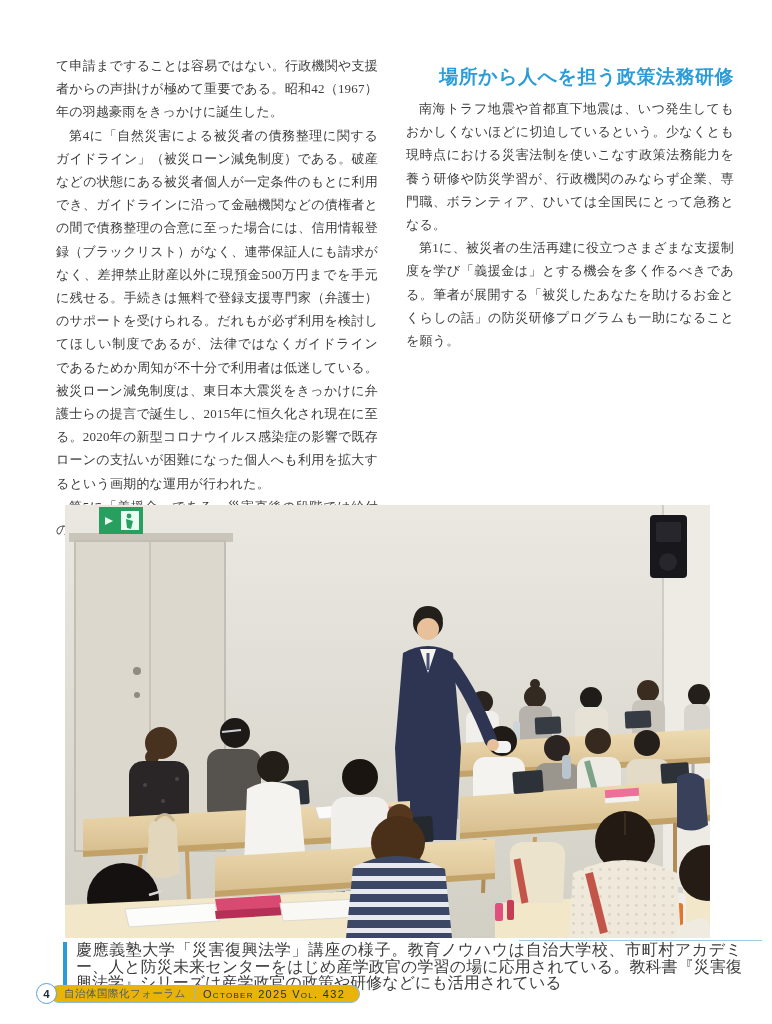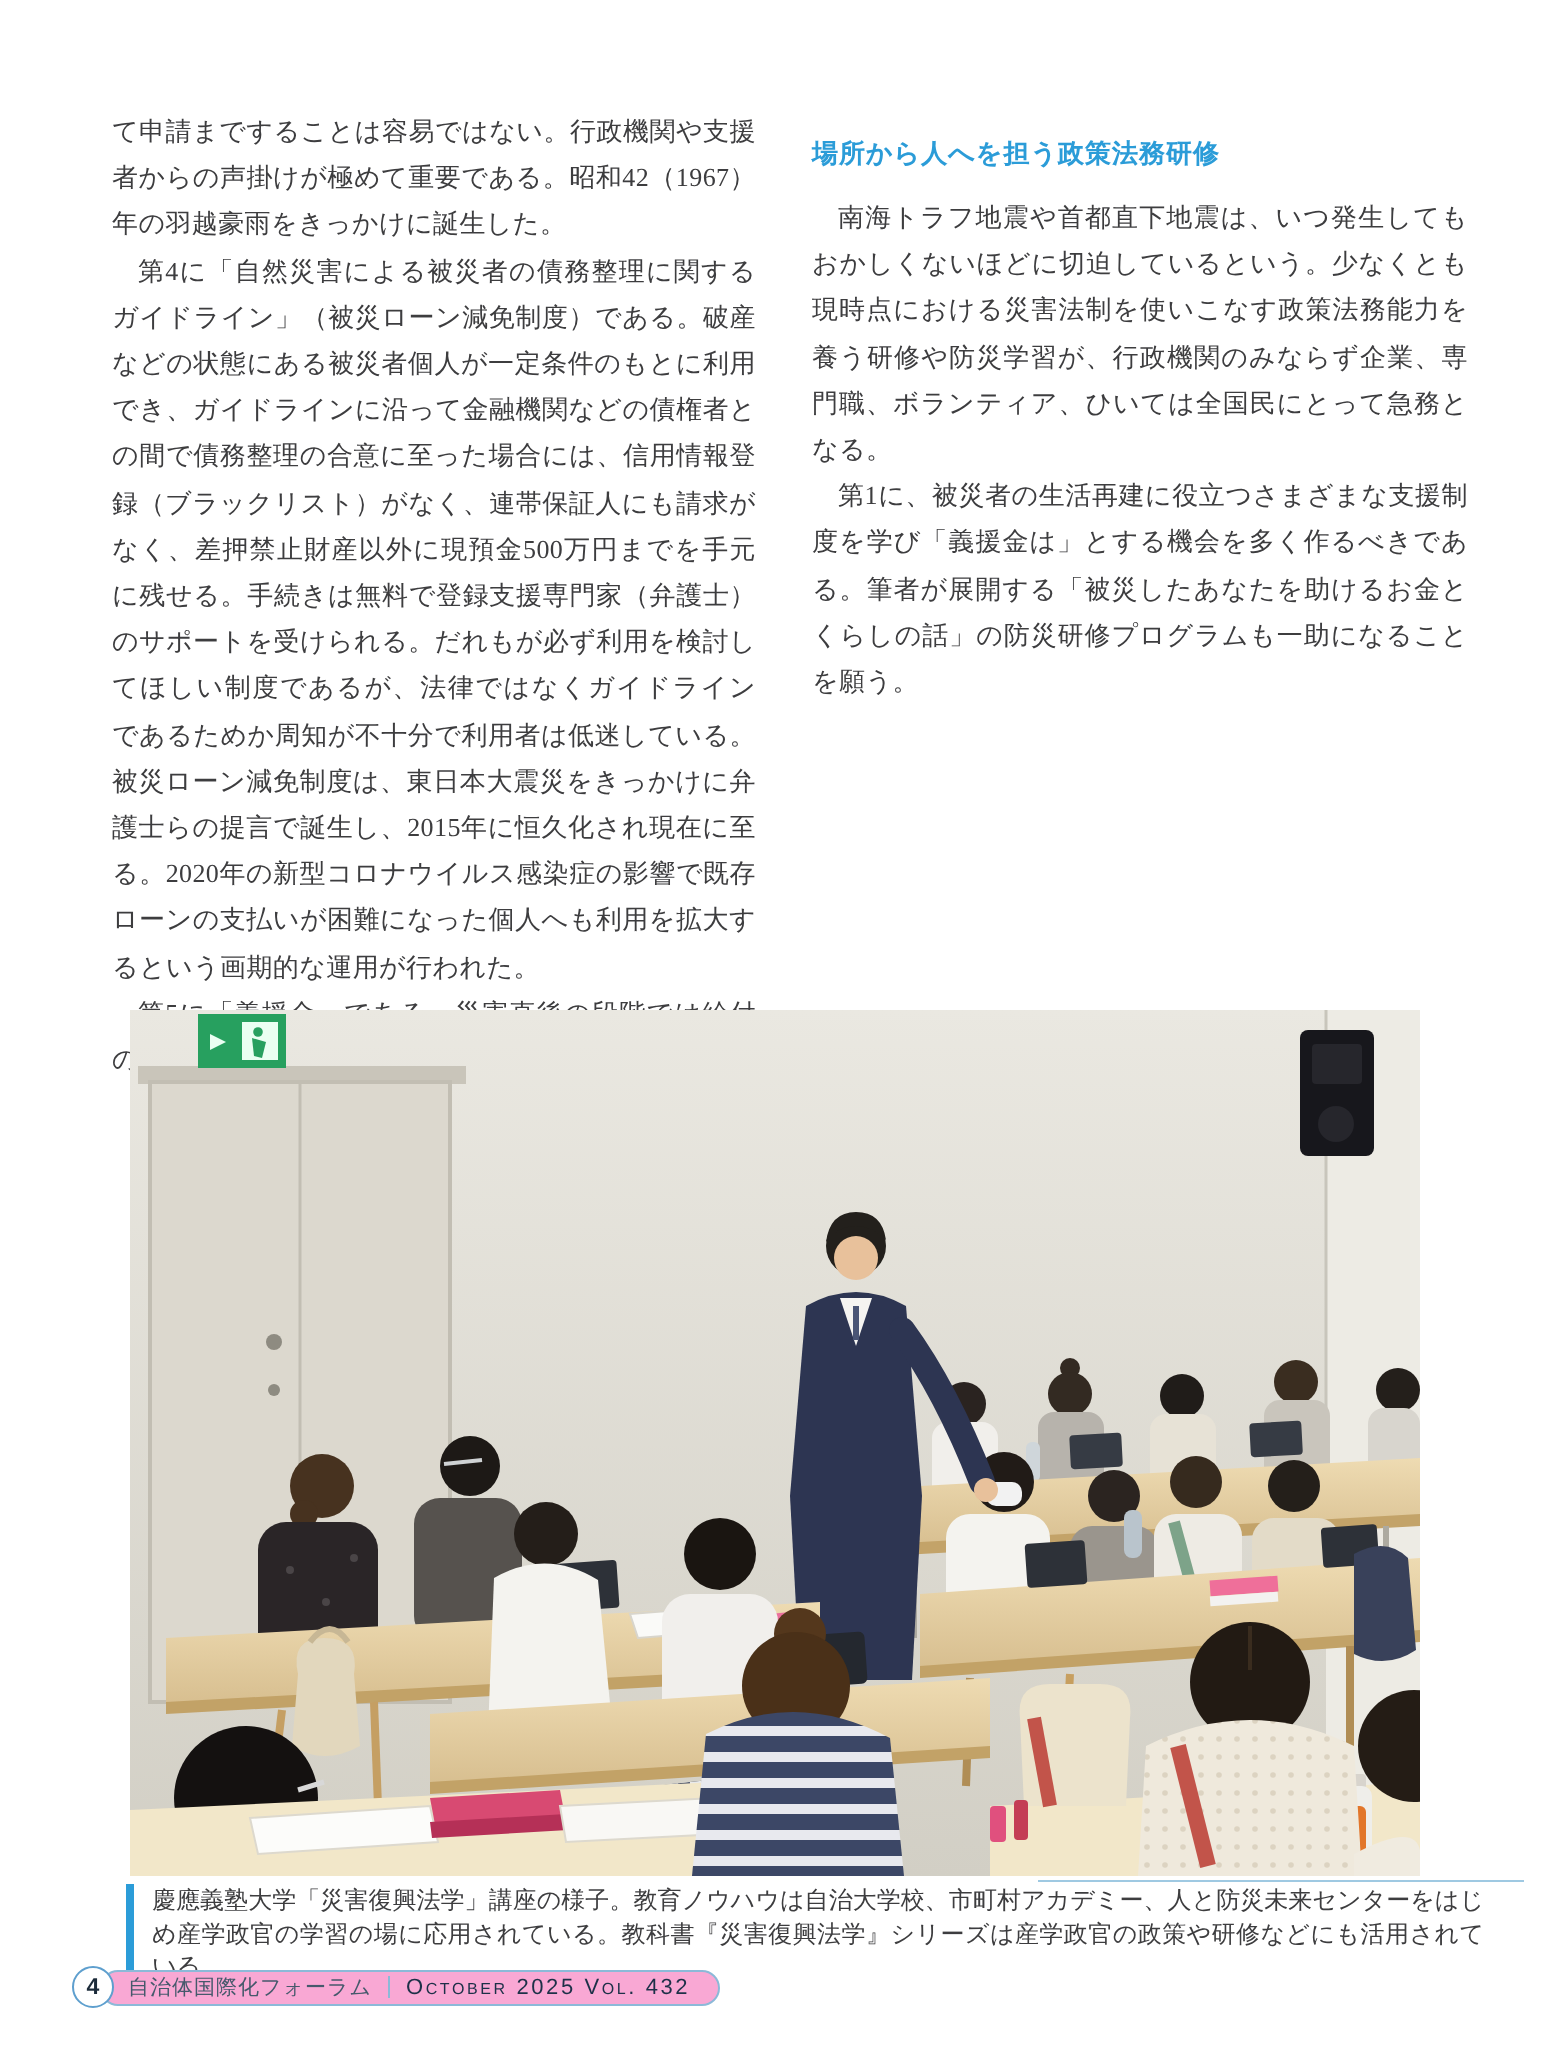--- a/index.html
+++ b/index.html
@@ -13,46 +13,46 @@
   
   .col{
     position:absolute;top:54px;font-size:13px;line-height:23.2px;color:#3d3d3f;
     text-align:justify;text-justify:inter-character;letter-spacing:.2px;font-family:Liberation Serif, serif;
   }
   #col-left{left:56px;width:322px;}
   #col-right{left:406px;width:328px;}
   .col p{margin:0;}
   .col p.indent{text-indent:1em;}
   .section-heading{
-    margin:10px 0 8px 0;font-size:13px;line-height:25px;font-weight:bold;
-    color:#2b9cd8;letter-spacing:.5px;text-align:left;text-indent:0;
+    margin:10px 0 8px 0;font-size:19px;line-height:25px;font-weight:bold;
+    color:#2b9cd8;letter-spacing:.5px;text-align:right;text-indent:0;
   }
 
   
   .photo-frame{position:absolute;left:65px;top:505px;width:645px;height:433px;overflow:hidden;background:#dcd9d0;}
   .photo-frame svg{display:block;}
 
   
   .caption-rule{position:absolute;left:519px;top:940px;width:243px;height:1px;background:#9fc9e2;}
 
   
   .caption{position:absolute;left:63px;top:942px;display:flex;align-items:stretch;}
   .caption-bar{width:4px;background:#2b9cd8;margin-right:9px;flex:none;}
-  .caption-text{font-size:12px;line-height:16.5px;color:#3d3d3f;width:666px;text-align:justify;text-justify:inter-character;}
+  .caption-text{font-size:16px;line-height:16.5px;color:#3d3d3f;width:666px;text-align:justify;text-justify:inter-character;}
 
   
   .footer{position:absolute;left:36px;top:983px;display:flex;align-items:center;}
   .page-badge{
     width:21px;height:21px;border-radius:50%;background:#fff;border:1.6px solid #5e9fce;
     color:#1c2b3a;font-weight:bold;font-size:11.5px;display:flex;align-items:center;justify-content:center;
     box-sizing:border-box;position:relative;z-index:2;
   }
   .footer-pill{
     margin-left:-7px;border:1.2px solid #8cb9d8;border-radius:10px;height:18px;box-sizing:border-box;
-    display:flex;align-items:center;padding:0 14px 0 13px;gap:8px;background:#f9a8d4;
+    display:flex;align-items:center;padding:0 14px 0 13px;gap:8px;background:#eab308;
   }
   .journal-name{font-size:10.5px;color:#46596c;letter-spacing:.5px;white-space:nowrap;}
   .pill-divider{width:1px;height:11px;background:#8cb9d8;}
   .issue{font-size:11px;font-weight:normal;color:#1d3048;font-variant:small-caps;letter-spacing:1.3px;white-space:nowrap;}
 </style>
 </head>
 <body>
 
 <div class="page">
 

